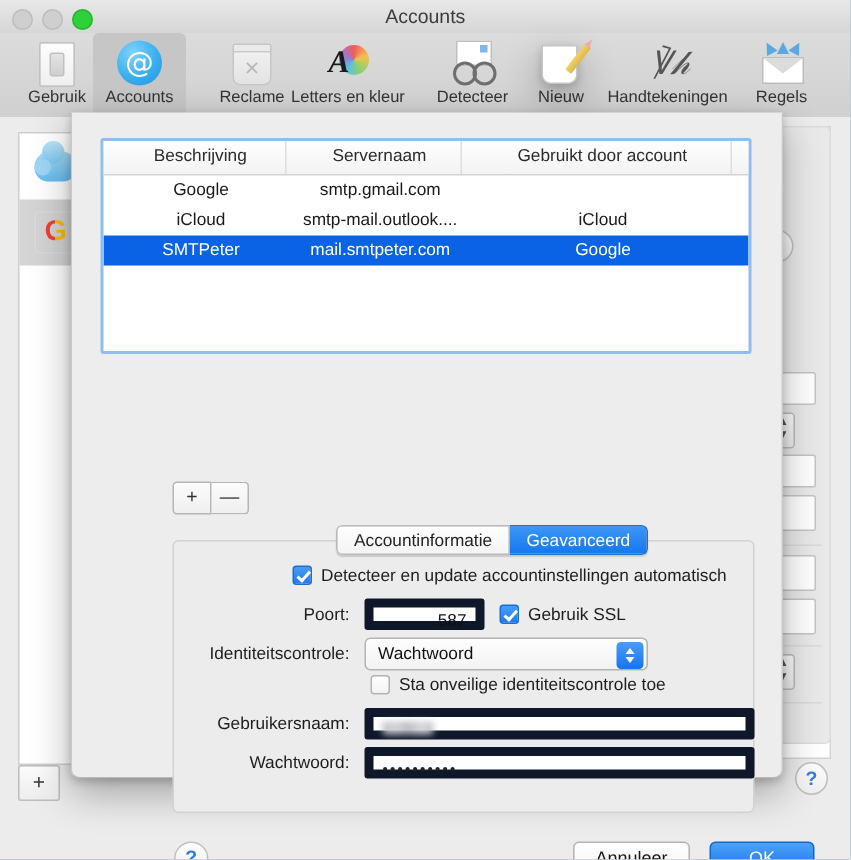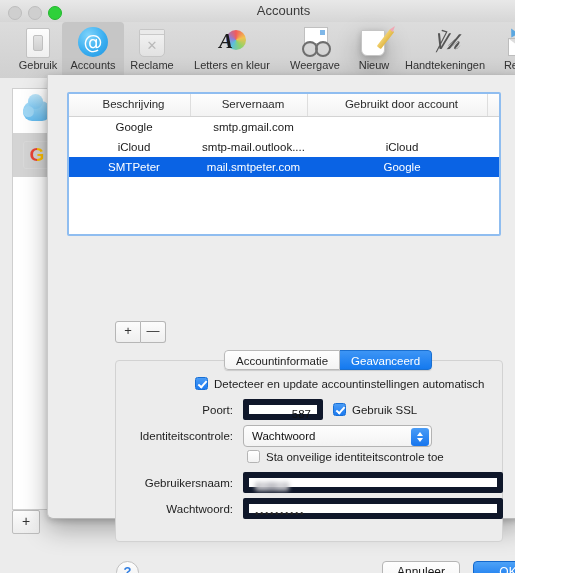--- a/index.html
+++ b/index.html
@@ -4,21 +4,21 @@
 <style>
   html, body {
     margin: 0; padding: 0;
     width: 567px; height: 573px;
     overflow: hidden;
     font-family: "Liberation Sans", sans-serif;
     -webkit-font-smoothing: antialiased;
   }
   #root {
     position: relative;
-    width: 515px; height: 573px;
+    width: 567px; height: 573px;
     background: #0c4a6e;
     overflow: hidden;
   }
 
   
   .win-titlebar {
     position: absolute; left: 0; top: 0; width: 567px; height: 22px;
     background: linear-gradient(to bottom, #e8e8e8, #d6d6d6);
     border-bottom: 1px solid #b4b4b4;
   }
@@ -350,21 +350,21 @@
       <div class="tb-lbl">Gebruik</div>
     </div>
 
     <div class="tb-item selected" style="left:62px;width:62px;">
       <div class="tb-ico">
           <div class="ico-at">@</div>
         </div>
       <div class="tb-lbl">Accounts</div>
     </div>
 
-    <div class="tb-item" style="left:120px;width:64px;">
+    <div class="tb-item" style="left:136px;width:64px;">
       <div class="tb-ico">
           <div class="ico-trash"></div>
         </div>
       <div class="tb-lbl">Reclame</div>
     </div>
 
     <div class="tb-item" style="left:184px;width:96px;">
       <div class="tb-ico">
         <div class="ico-font">
             <span class="ring"></span>
@@ -375,21 +375,21 @@
     </div>
 
     <div class="tb-item" style="left:281px;width:68px;">
       <div class="tb-ico">
         <div class="ico-view">
             <span class="page"></span>
             <span class="g1"></span>
             <span class="g2"></span>
           </div>
       </div>
-      <div class="tb-lbl">Weergave</div>
+      <div class="tb-lbl">Detecteer</div>
     </div>
 
     <div class="tb-item" style="left:349px;width:50px;">
       <div class="tb-ico">
         <div class="ico-new">
             <span class="sheet"></span>
             <span class="pencil"></span>
           </div>
       </div>
       <div class="tb-lbl">Nieuw</div>

